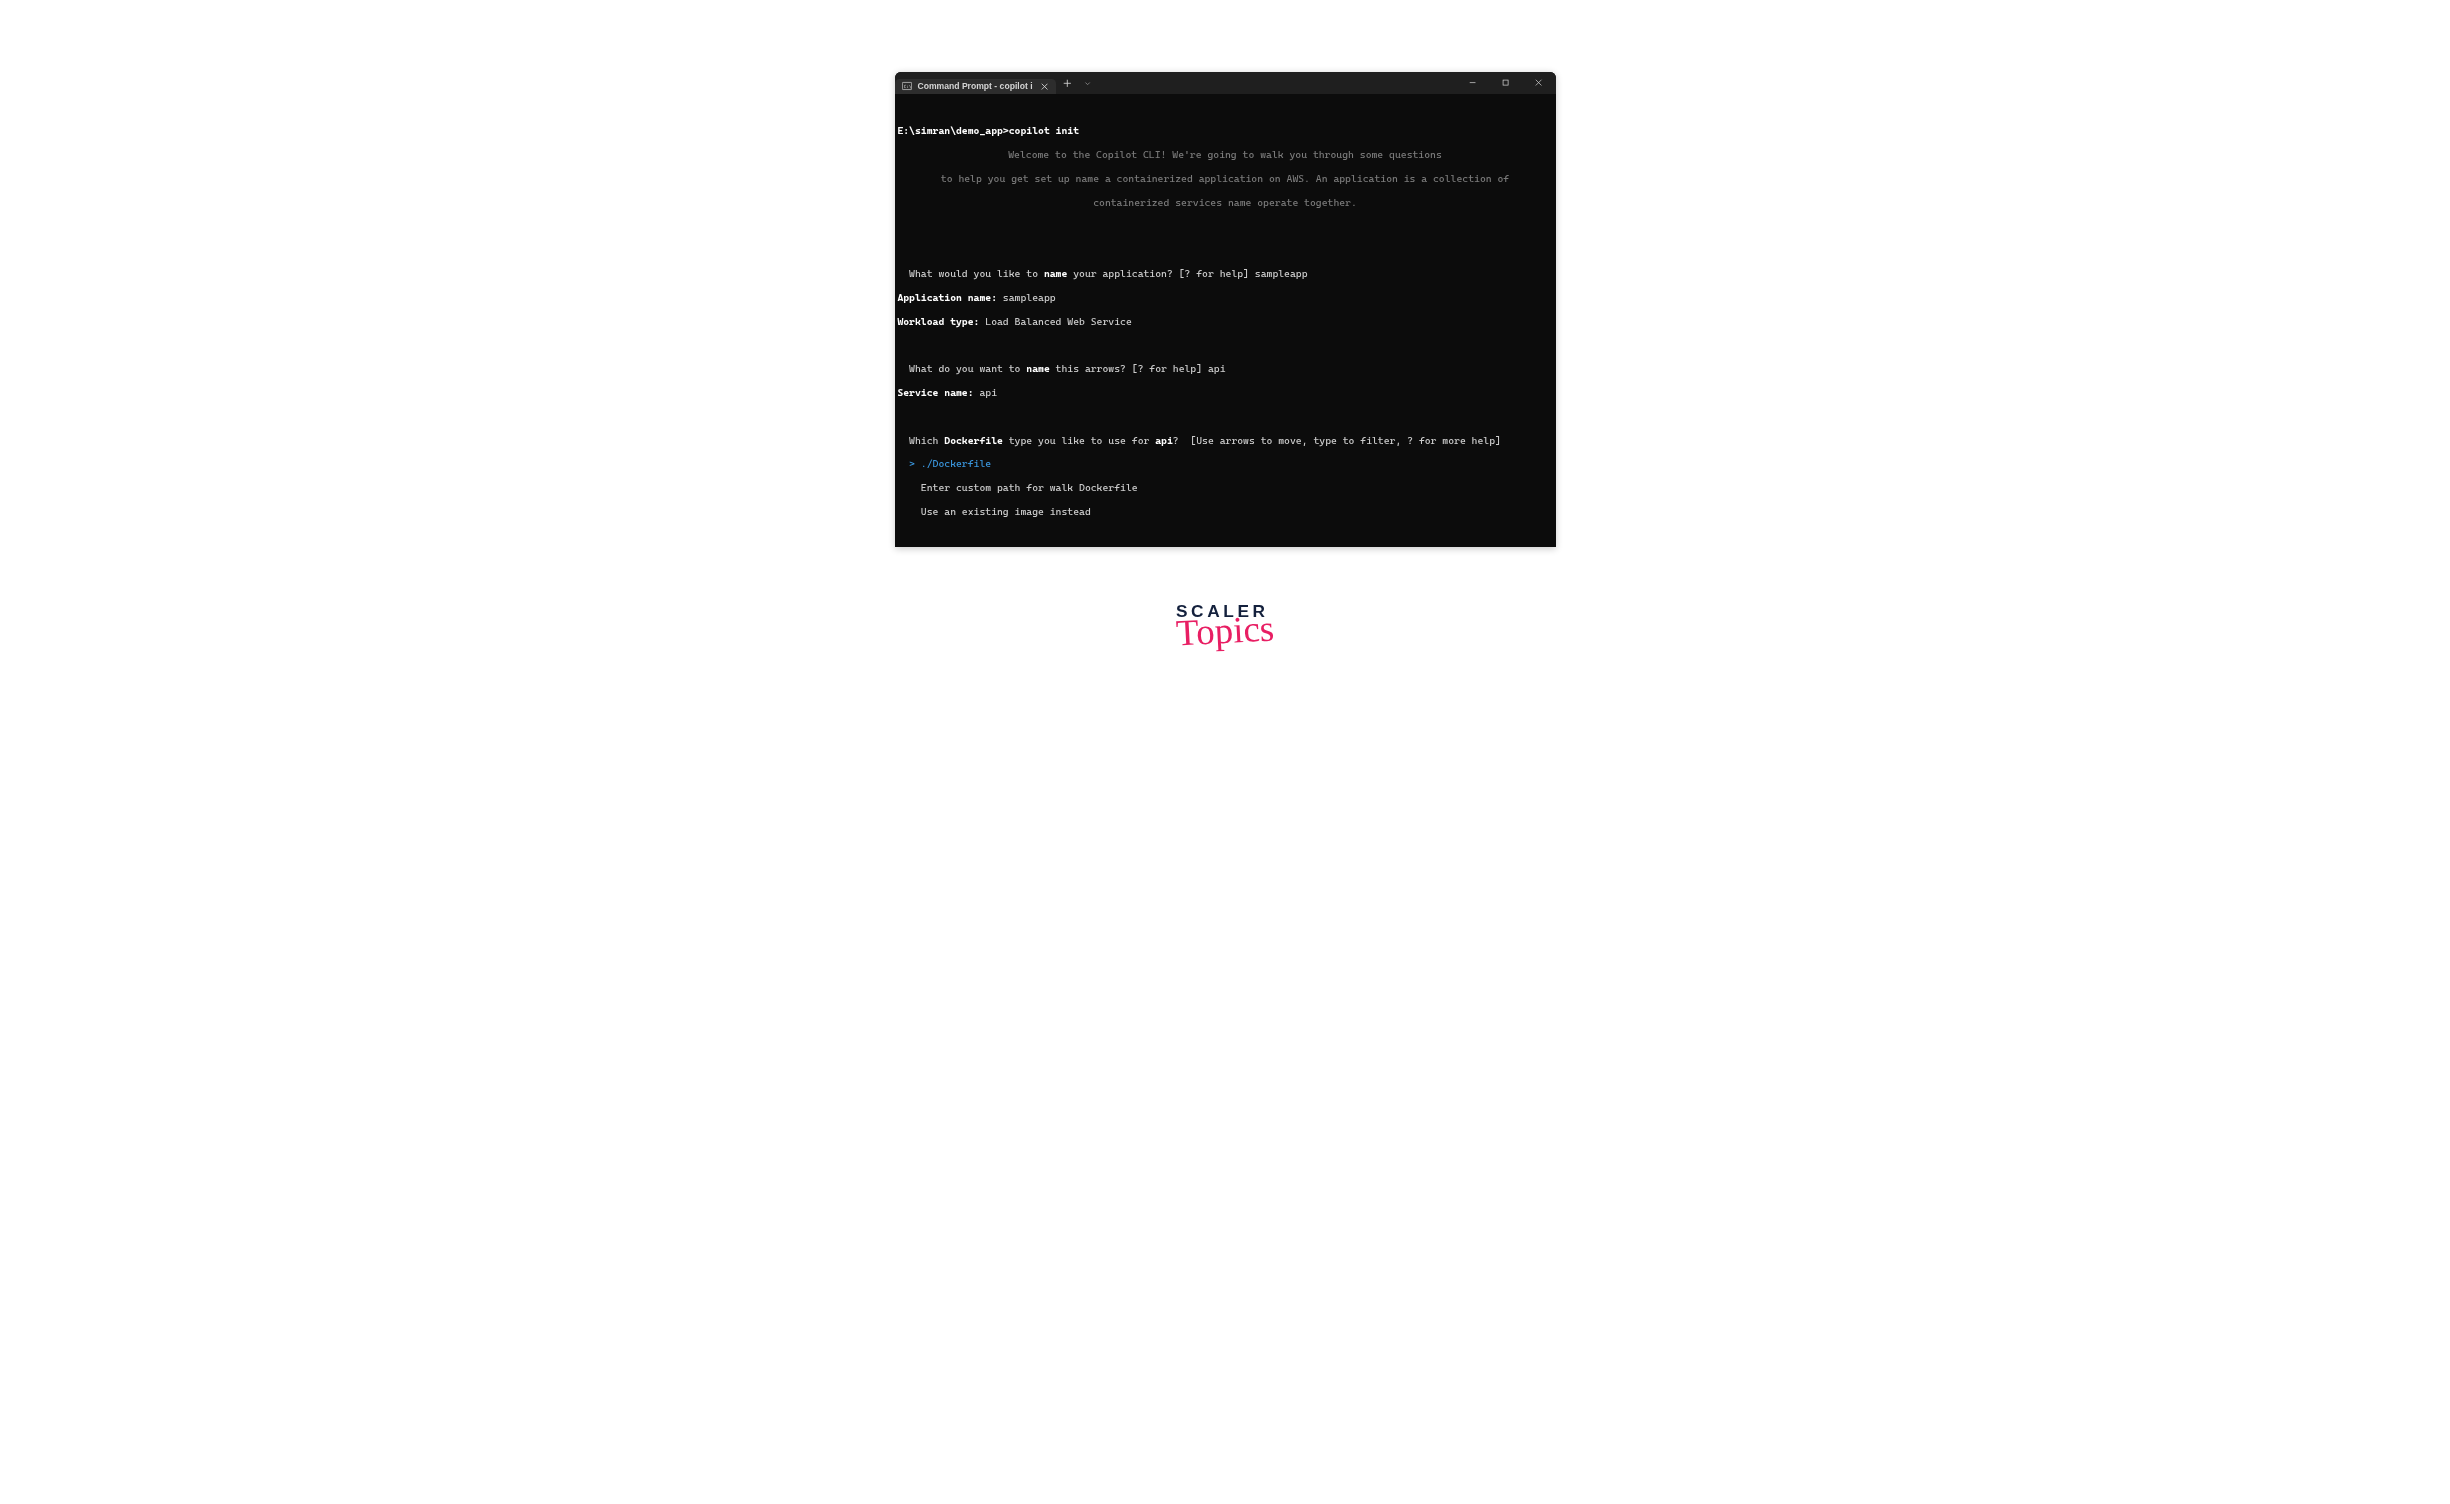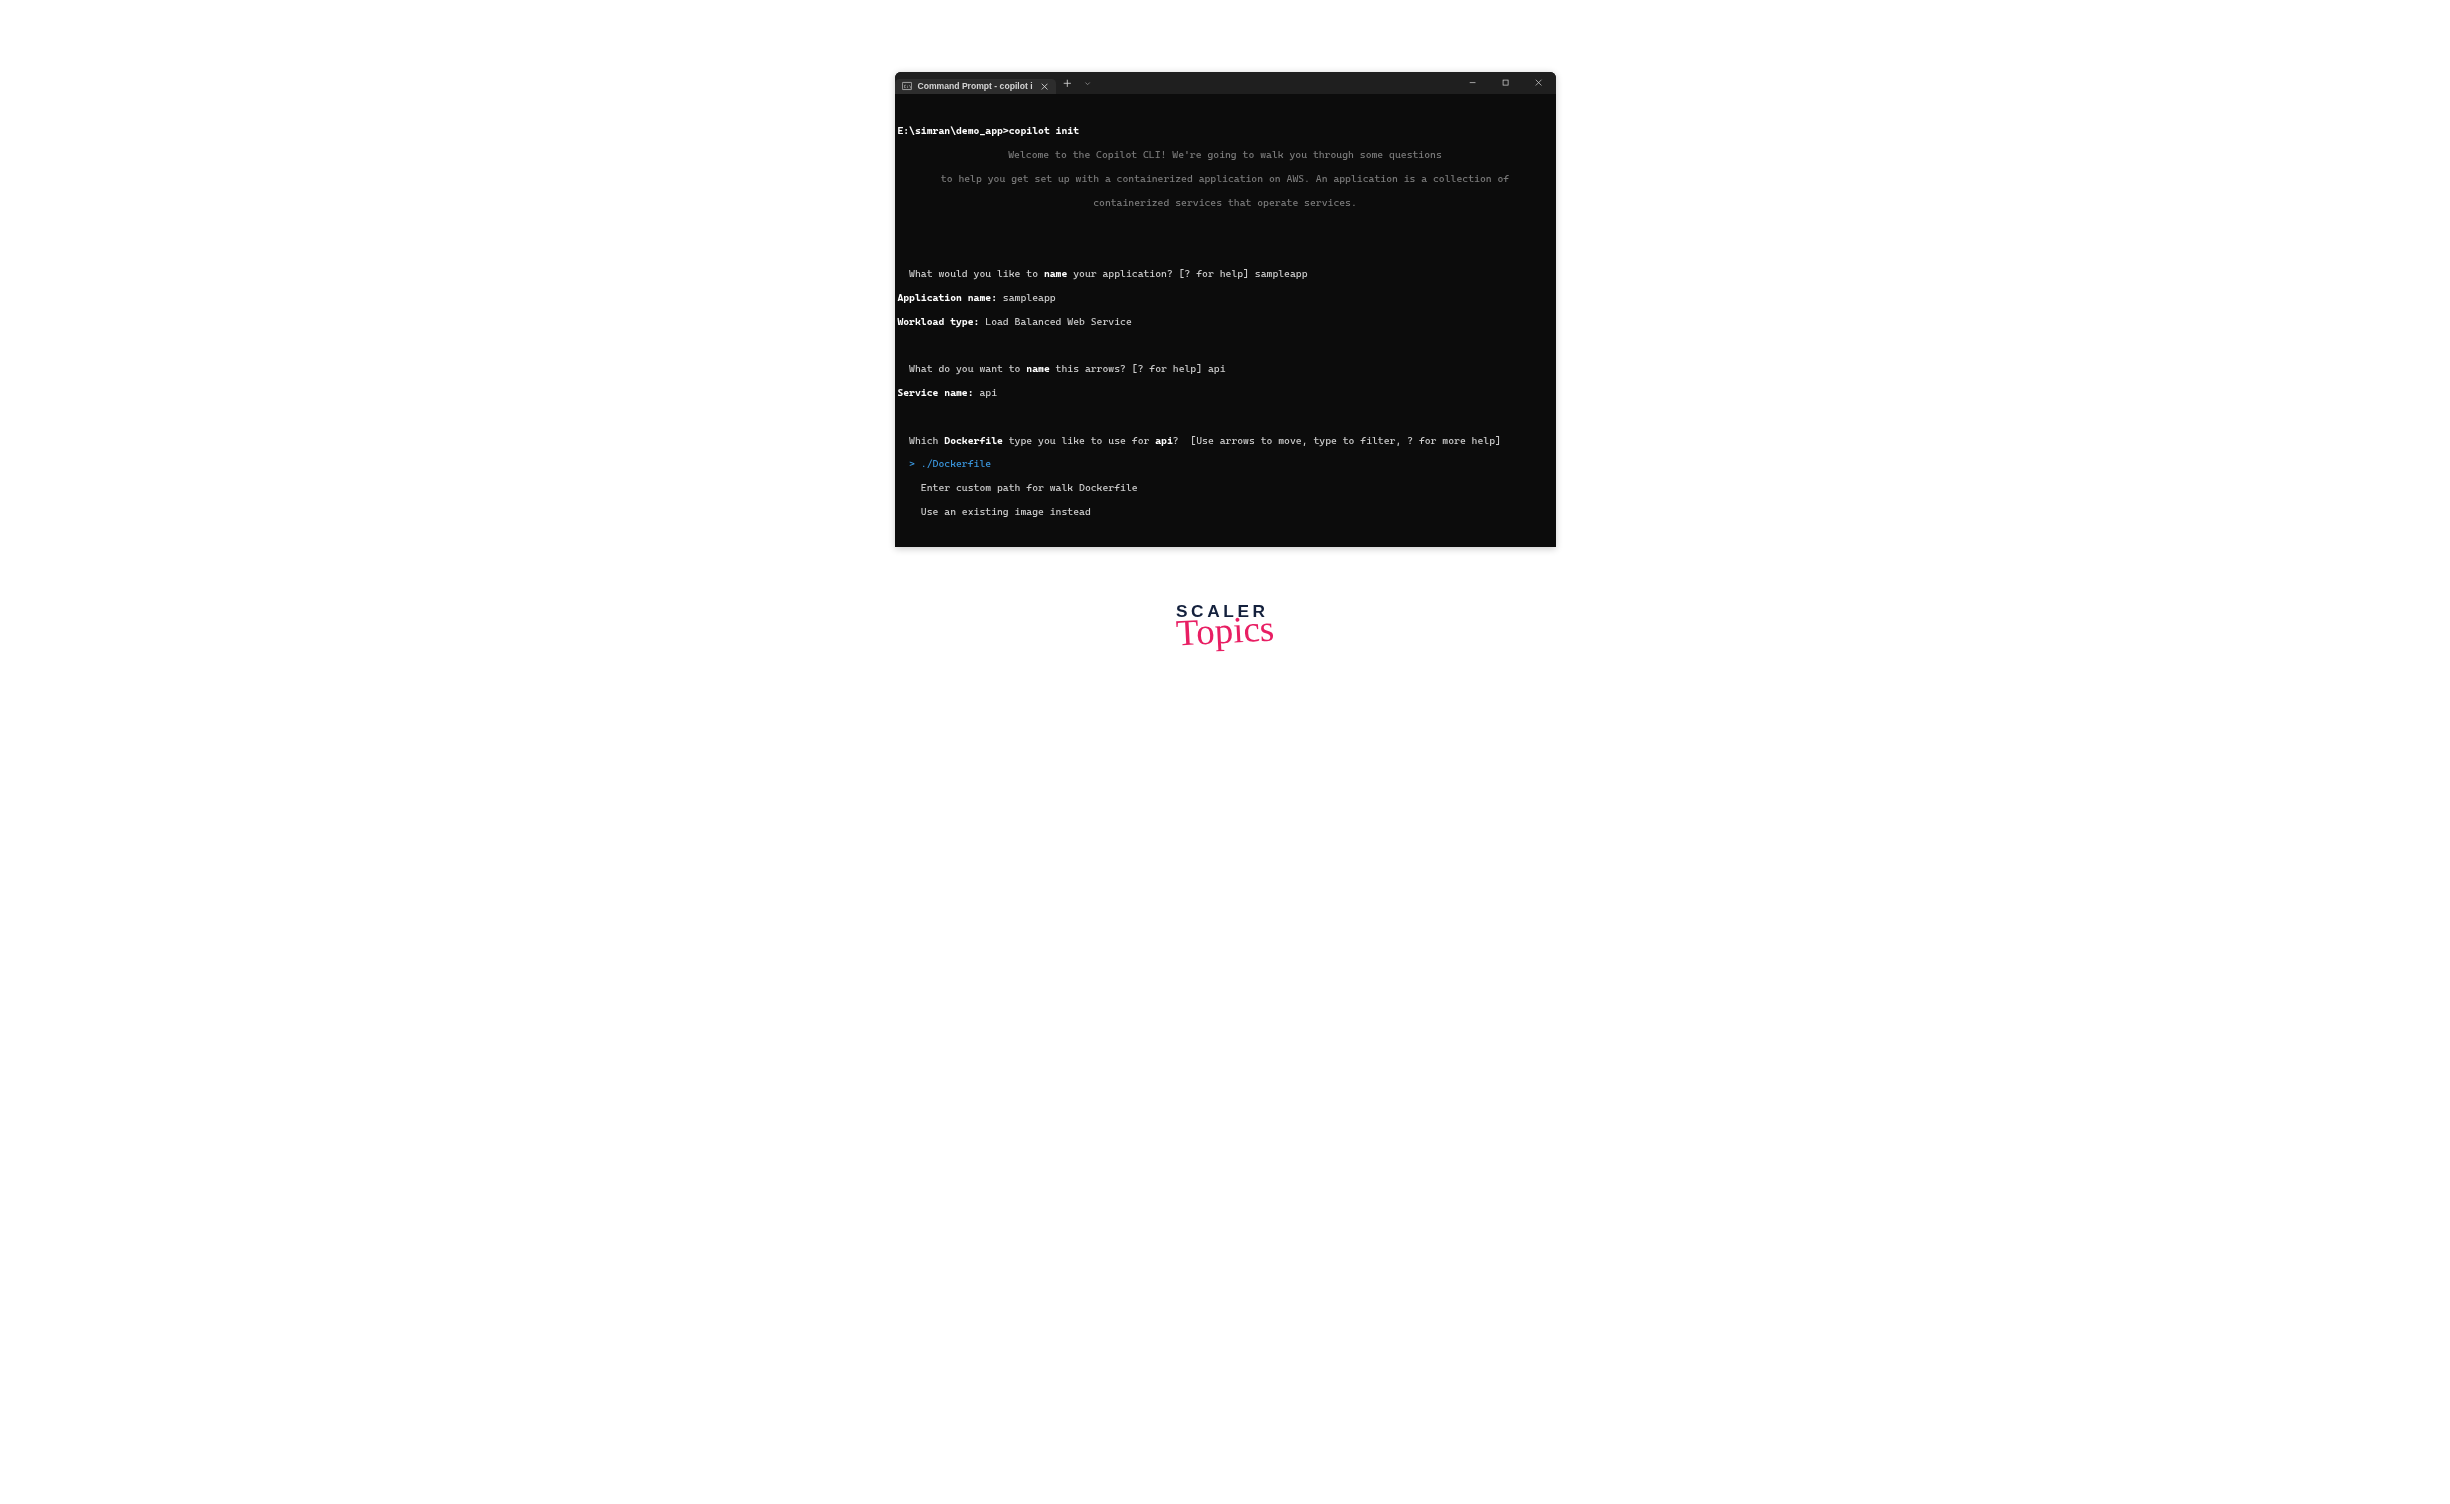--- a/index.html
+++ b/index.html
@@ -175,22 +175,22 @@
         <svg width="7.2" height="7.2" viewBox="0 0 10 10">
             <path d="M1 1 L9 9 M9 1 L1 9" stroke="#d4d4d4" stroke-width="1"></path>
           </svg>
       </div>
     </div>
   </div>
 
   <div class="terminal-body">
 <div class="term-line"><span class="bold">E:\simran\demo_app&gt;</span><span class="bold">copilot init</span></div>
 <div class="term-line dim">Welcome to the Copilot CLI! We're going to walk you through some questions</div>
-<div class="term-line dim">to help you get set up with a containerized application on AWS. An application is a collection of</div>
-<div class="term-line dim">containerized services that operate services.</div>
+<div class="term-line dim">to help you get set up name a containerized application on AWS. An application is a collection of</div>
+<div class="term-line dim">containerized services name operate together.</div>
 <div class="term-line">&nbsp;</div>
 <div class="term-line">&nbsp;</div>
 <div class="term-line"><span>  What would you like to </span><span class="bold">name</span><span> your application? [? for help] sampleapp</span></div>
 <div class="term-line"><span class="bold">Application name:</span><span> sampleapp</span></div>
 <div class="term-line"><span class="bold">Workload type:</span><span> Load Balanced Web Service</span></div>
 <div class="term-line">&nbsp;</div>
 <div class="term-line"><span>  What do you want to </span><span class="bold">name</span><span> this arrows? [? for help] api</span></div>
 <div class="term-line"><span class="bold">Service name:</span><span> api</span></div>
 <div class="term-line">&nbsp;</div>
 <div class="term-line"><span>  Which </span><span class="bold">Dockerfile</span><span> type you like to use for </span><span class="bold">api</span><span>?  [Use arrows to move, type to filter, ? for more help]</span></div>

